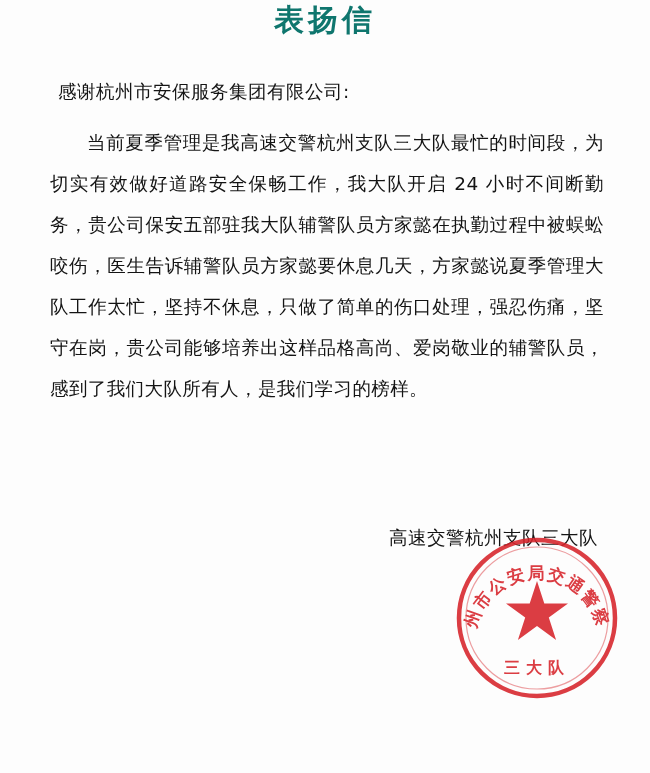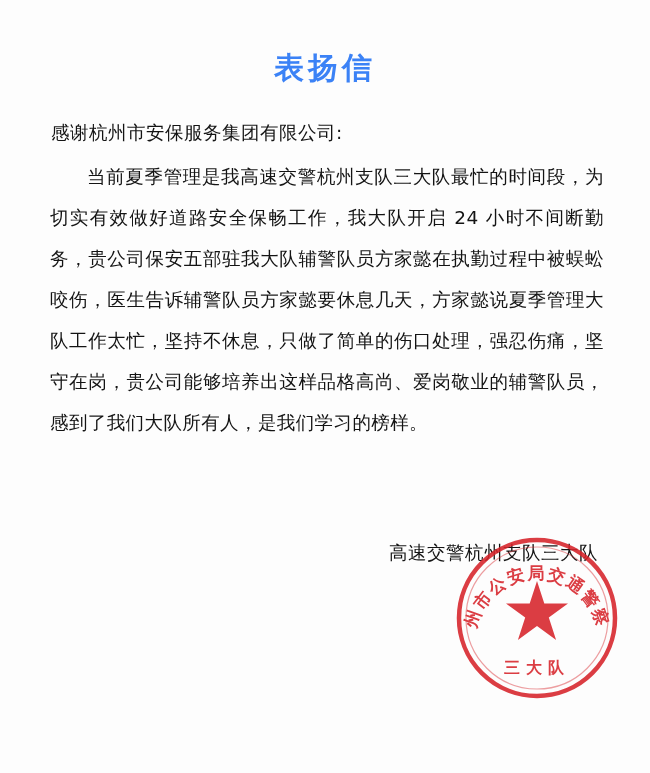--- a/index.html
+++ b/index.html
@@ -20,46 +20,45 @@
     height: 773px;
     background: #fdfdfd;
     box-sizing: border-box;
   }
   .doc-title {
     text-align: center;
     font-size: 30px;
     font-weight: bold;
     letter-spacing: 4px;
     margin: 0;
-    padding-top: 48px;
-    color: #3b82f6;
+    color: #0f766e;
     font-family: "DejaVu Serif", "Liberation Serif", serif;
   }
   .salutation {
     font-size: 18.5px;
-    margin: 1px;
+    margin: 8px;
     padding: 30px 0 0 50px;
     letter-spacing: 0.5px;
     color: #141414;
   }
   .body-text {
     font-size: 18.5px;
     line-height: 41px;
     margin: 0;
     padding: 10px 46px 0 50px;
     text-indent: 37px;
     text-align: justify;
     text-justify: inter-ideograph;
     letter-spacing: 0.4px;
     color: #141414;
   }
   .signature-block {
     position: absolute;
     right: 52px;
-    top: 540px;
+    top: 525px;
     text-align: left;
     z-index: 3;
   }
   .sign-org {
     font-size: 18.5px;
     letter-spacing: 0.5px;
     color: #141414;
     white-space: nowrap;
   }
   .sign-date {

